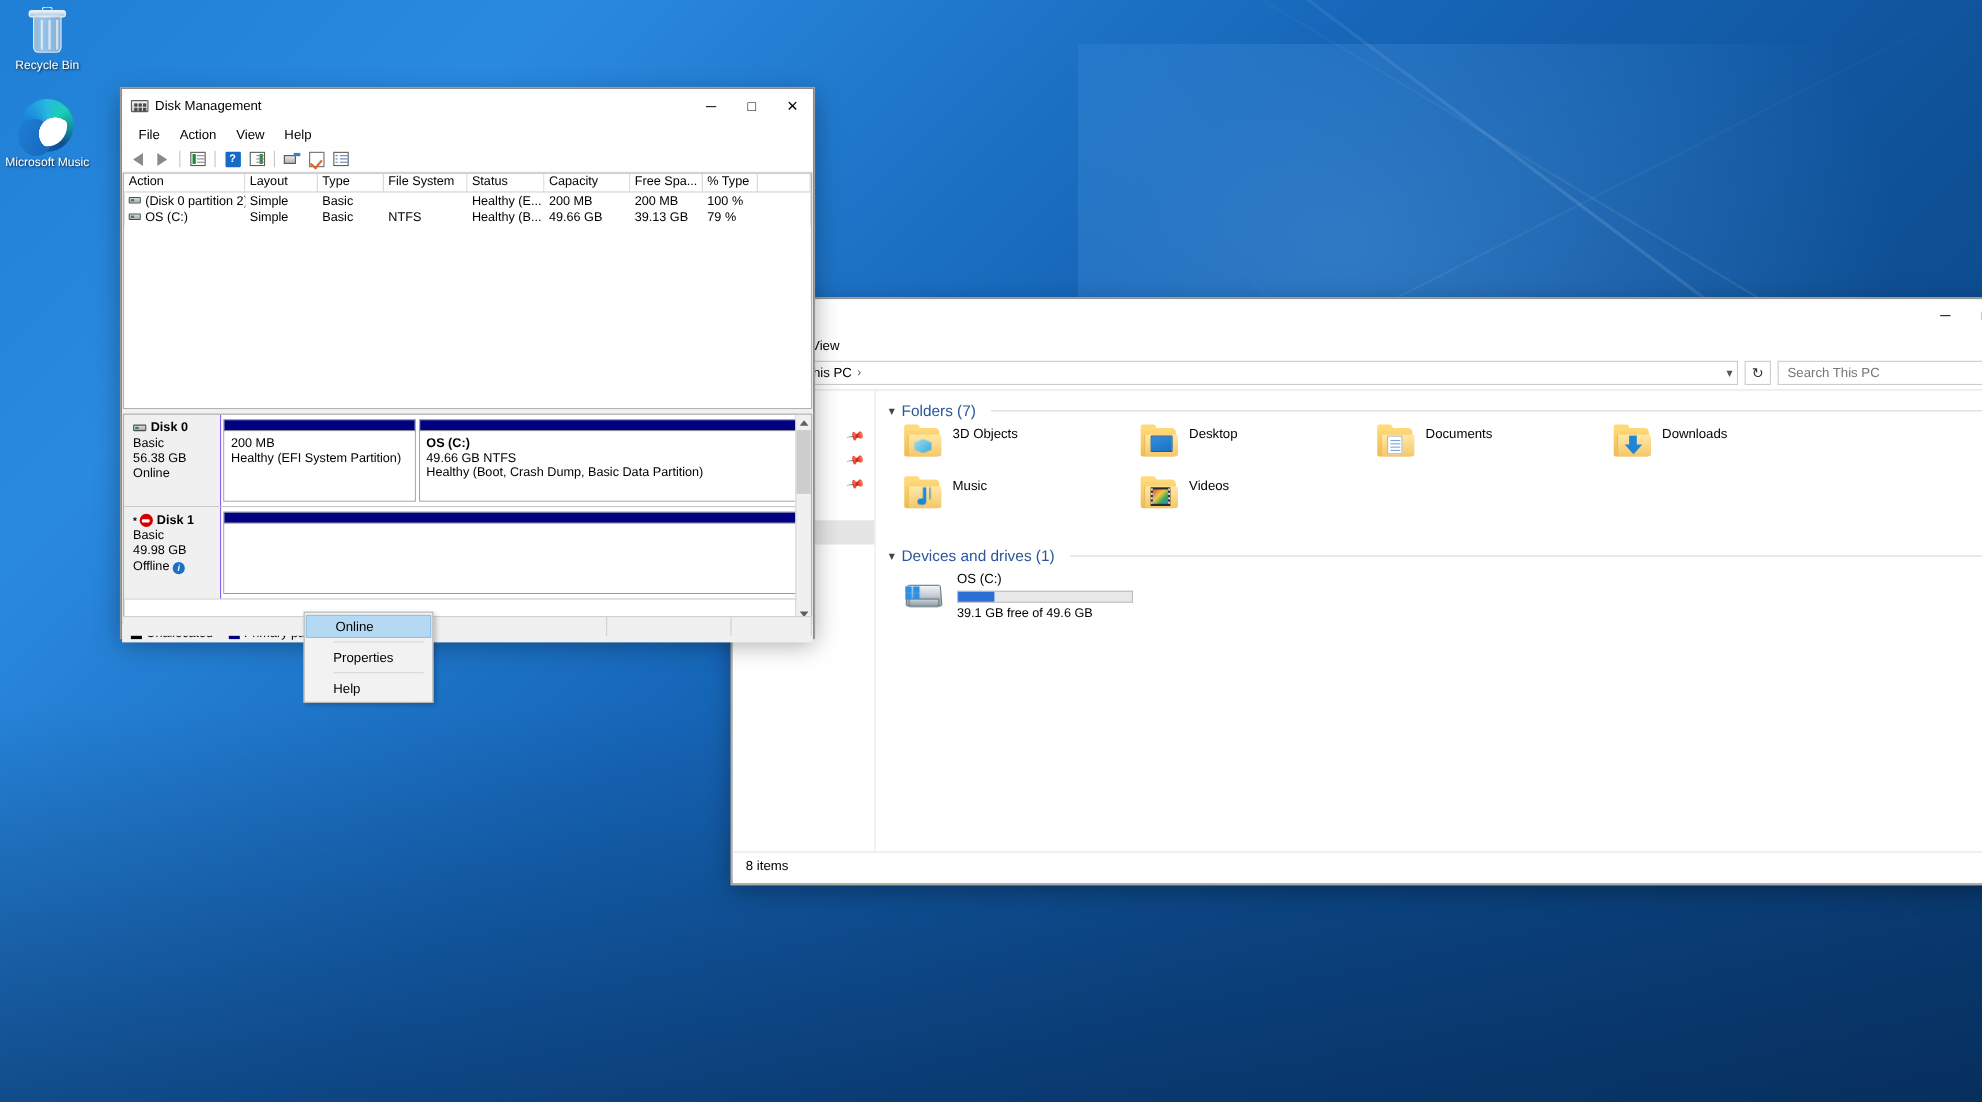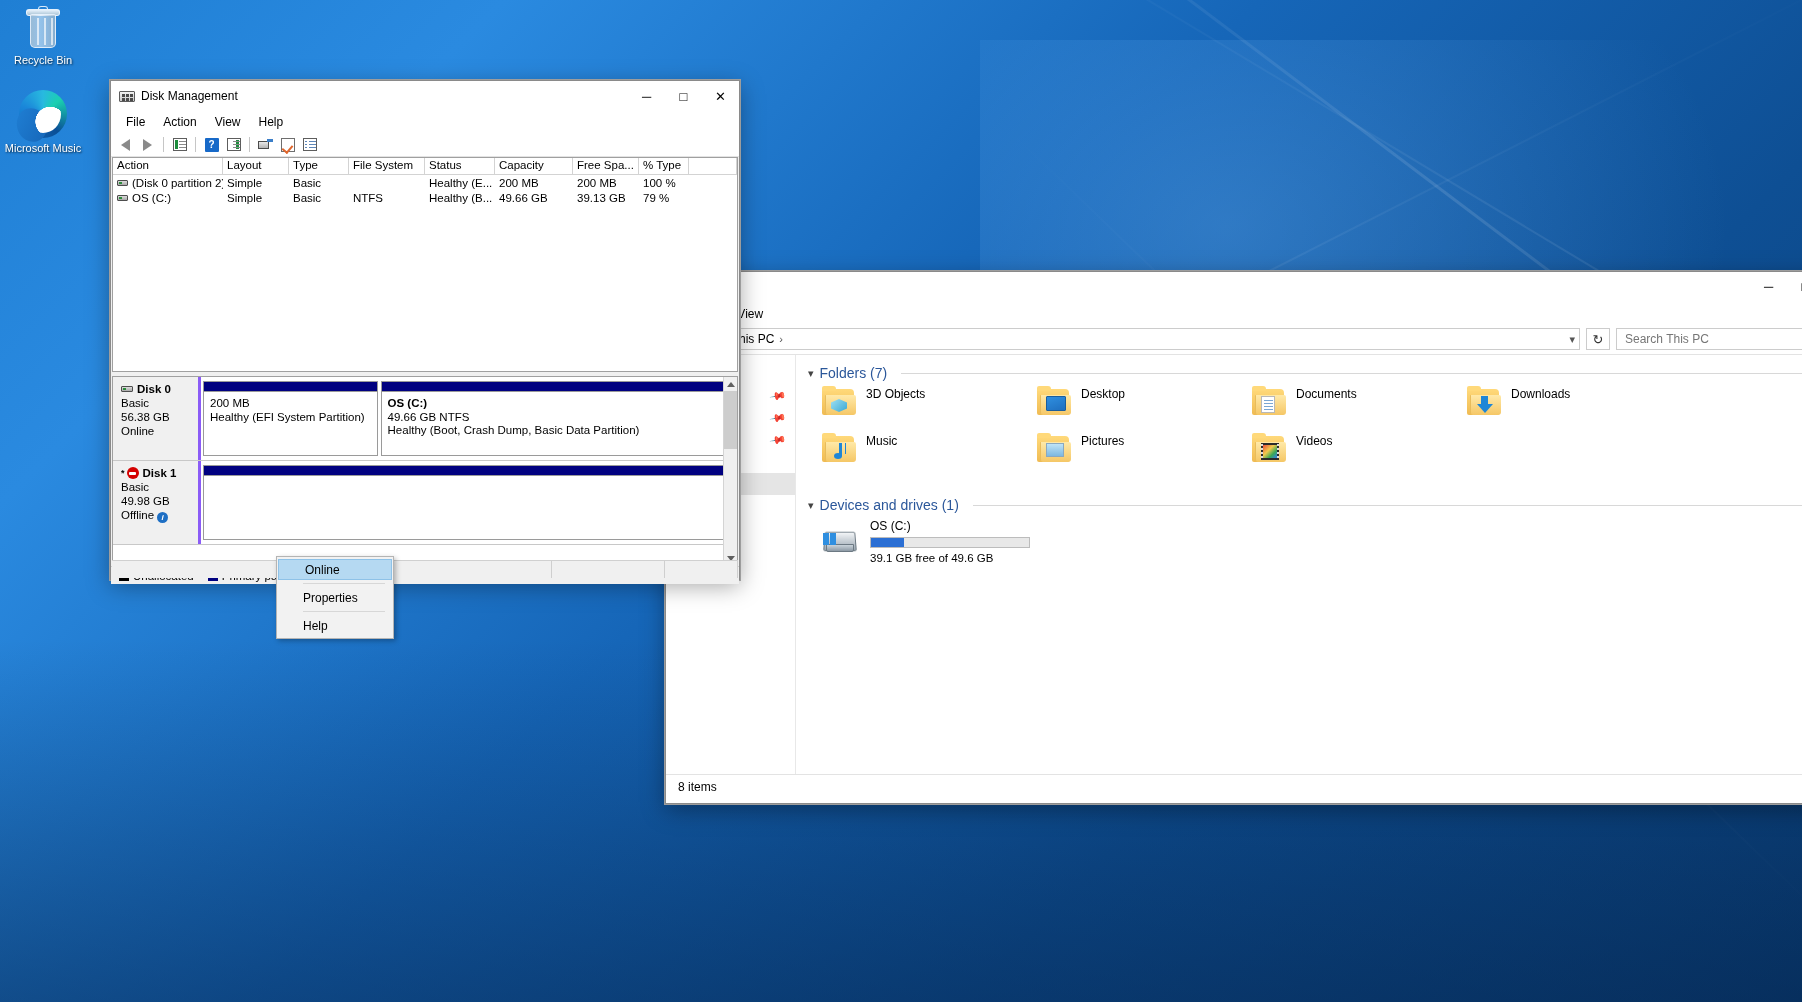--- a/index.html
+++ b/index.html
@@ -162,21 +162,21 @@
 
   .dm-splitter { height: 4px; background:#f0f0f0; }
 
   
   .dm-graph {
     position:relative; height: 190px; background:#fff; border:1px solid #a0a0a0; margin:0 1px;
     overflow:hidden;
   }
   .disk-block { display:flex; height:84px; border-bottom:1px solid #c8c8c8; }
   .disk-info {
-    width: 88px; flex:none; background:#f0f0f0; border-right:3px solid #8b5cf6;
+    width: 88px; flex:none; background:#f0f0f0; border-right:1px solid #8b5cf6;
     padding: 5px 0 0 8px; font-size:11.5px; color:#000; line-height:14px;
   }
   .disk-info .name { font-weight:bold; display:flex; align-items:center; gap:4px; }
   .disk-hd {
     width:12px;height:6px;background:linear-gradient(180deg,#dcdcdc,#a9a9a9);border:1px solid #4d4d4d;
     position:relative;border-radius:1px; flex:none;
   }
   .disk-hd:after{content:"";position:absolute;left:1px;top:1px;width:3px;height:2px;background:#2d8c3c;}
   .disk-warn {
     width:12px;height:12px;border-radius:50%;background:#d40000;position:relative;flex:none;
@@ -468,28 +468,20 @@
             <i class="back"></i>
               <i class="front"></i>
               <i class="emb e-note"></i>
           </span>
           <span class="lbl">Music</span>
         </div>
         <div class="tile">
           <span class="folder">
             <i class="back"></i>
               <i class="front"></i>
-            <i class="emb" style="width:18px;height:14px;background:linear-gradient(180deg,#bfe3f7,#7cb8e0);border:1px solid #8aa8bf;"></i>
-          </span>
-          <span class="lbl">Pictures</span>
-        </div>
-        <div class="tile">
-          <span class="folder">
-            <i class="back"></i>
-              <i class="front"></i>
               <i class="emb e-film"></i>
           </span>
           <span class="lbl">Videos</span>
         </div>
       </div>
 
       <div class="grp-head" style="margin-top:16px;">
         <span class="grp-chev">▾</span>
         <span class="grp-title">Devices and drives (1)</span>
         <span class="grp-line"></span>

